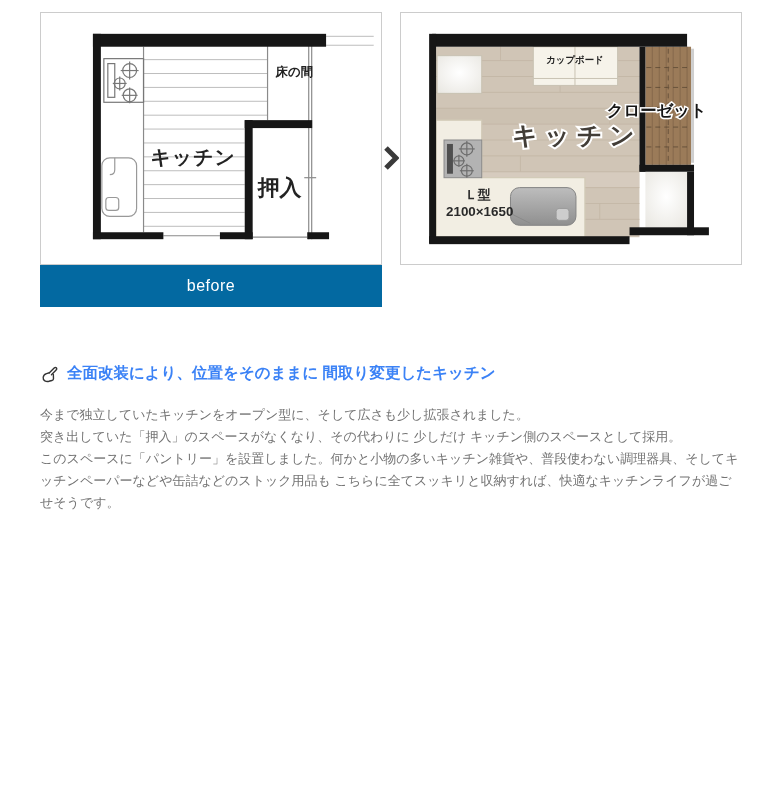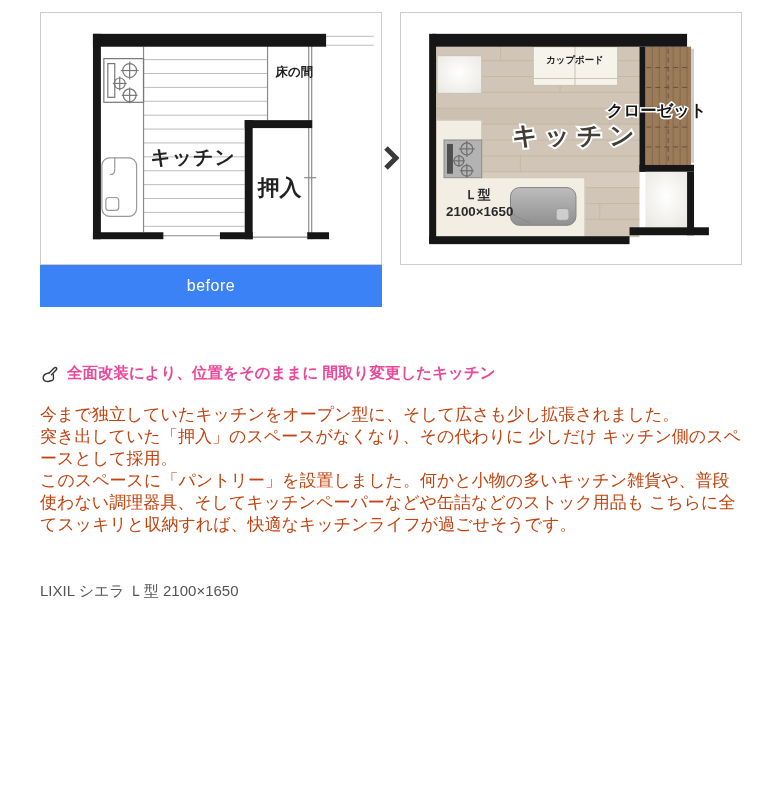--- a/index.html
+++ b/index.html
@@ -18,40 +18,40 @@
   .plan {
     width: 342px; height: 253px;
     background: #ffffff;
     border: 1px solid #cccccc;
     position: relative;
   }
   .plan svg { position: absolute; left: 0; top: 0; width: 100%; height: 100%;
               font-family: "Liberation Sans", "DejaVu Sans", sans-serif; }
   .bar {
     width: 342px; height: 42px;
-    background: #3b82f6; color: #ffffff;
+    background: #0369a1; color: #ffffff;
     display: flex; align-items: center; justify-content: center;
     font-size: 16px; letter-spacing: 0.5px;
   }
   .gapcol { width: 18px; display: flex; justify-content: center; }
   .gapcol svg { margin-top: 133px; }
 
   
   .sec { width: 702px; }
   .sec-1 { margin-top: 56px; }
   .sec-2 { margin-top: 42px; }
   .sec-3 { margin-top: 44px; }
   .heading {
     display: flex; align-items: center;
-    font-size: 15.5px; font-weight: bold; color: #ec4899; margin-top: 47px;
+    font-size: 15.5px; font-weight: bold; color: #3b82f6; margin-top: 47px;
   }
   .heading .icon { display: inline-flex; margin-right: 9px; flex: 0 0 auto; }
   .para {
     margin-top: 20px;
-    font-size: 17px; line-height: 22px; color: #c2410c;
+    font-size: 13px; line-height: 22px; color: #737373;
     white-space: pre-line;
   }
   .data-value { margin-top: 22px; font-size: 15px; color: #555555; }
 </style>
 </head>
 <body>
 
 <div class="page">
 
   <div class="compare">
@@ -257,16 +257,15 @@
       </span>
       <span class="htext">全面改装により、位置をそのままに 間取り変更したキッチン</span>
     </h2>
     <p class="para">今まで独立していたキッチンをオープン型に、そして広さも少し拡張されました。
 突き出していた「押入」のスペースがなくなり、その代わりに 少しだけ キッチン側のスペースとして採用。
 このスペースに「パントリー」を設置しました。何かと小物の多いキッチン雑貨や、普段使わない調理器具、そしてキッチンペーパーなどや缶詰などのストック用品も こちらに全てスッキリと収納すれば、快適なキッチンライフが過ごせそうです。</p>
   </section>
 
 
   <section class="sec sec-3">
-    <p class="para data-value">LIXIL シエラ Ｌ型 2100×1650</p>
   </section>
 
 </div>
 
 </body></html>

